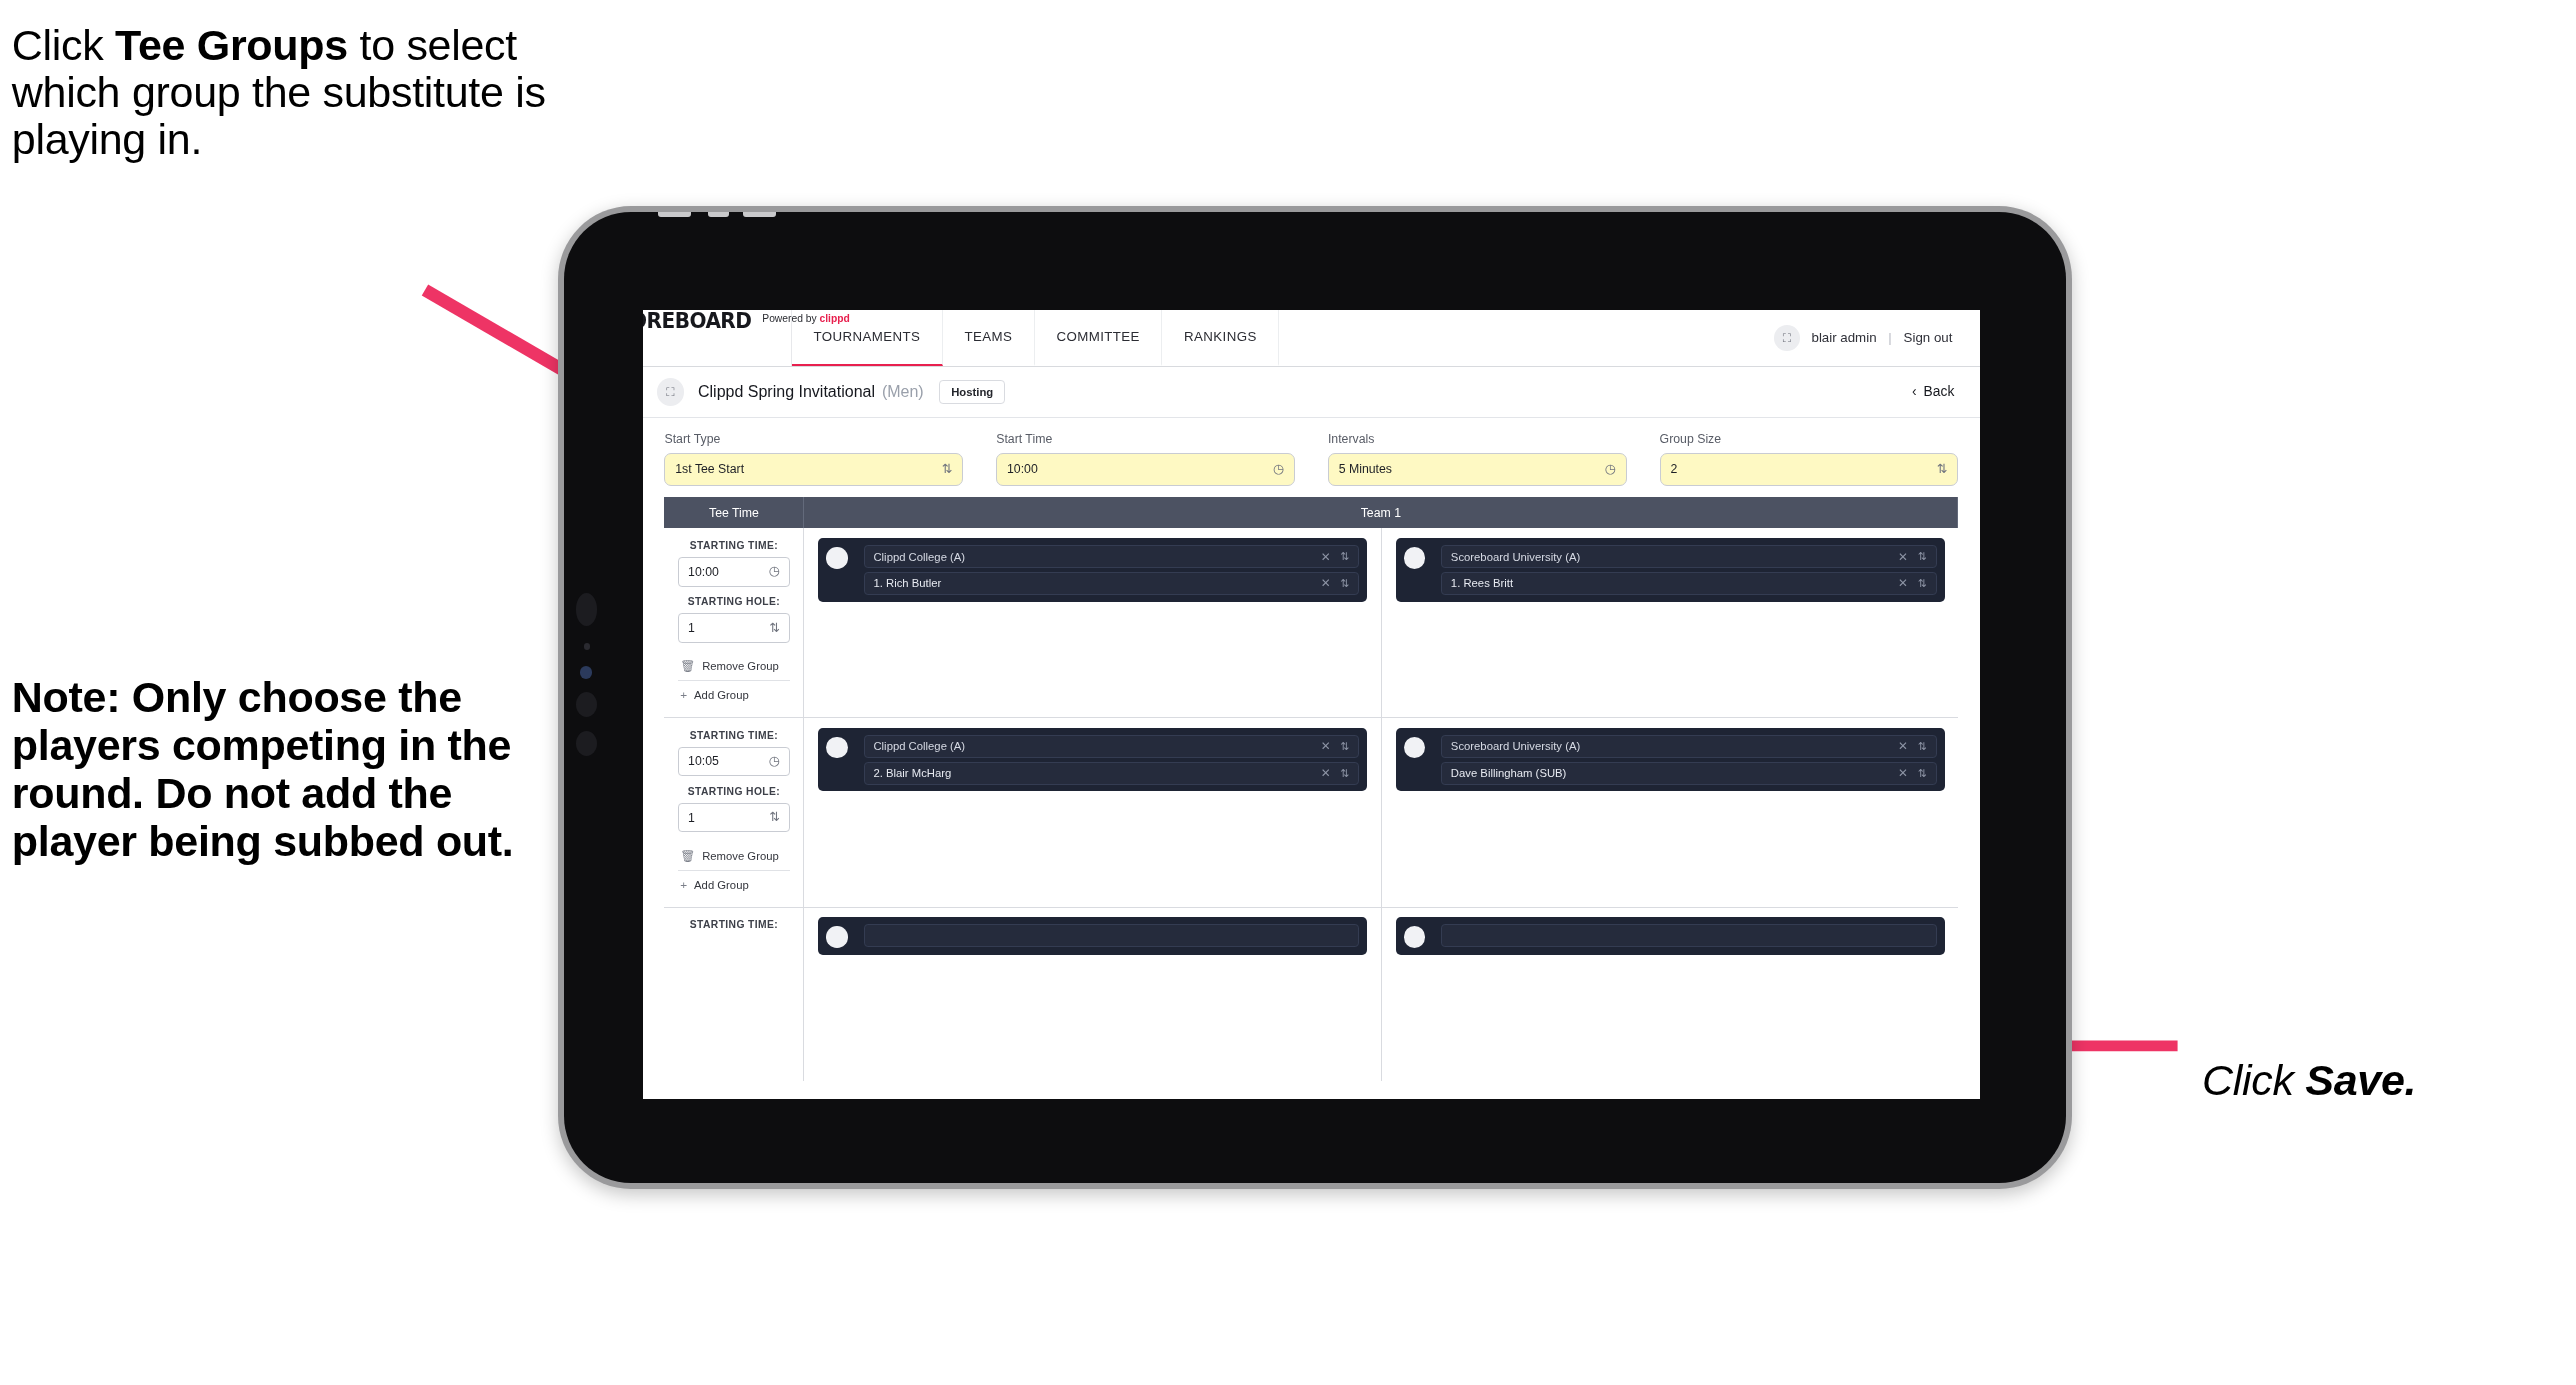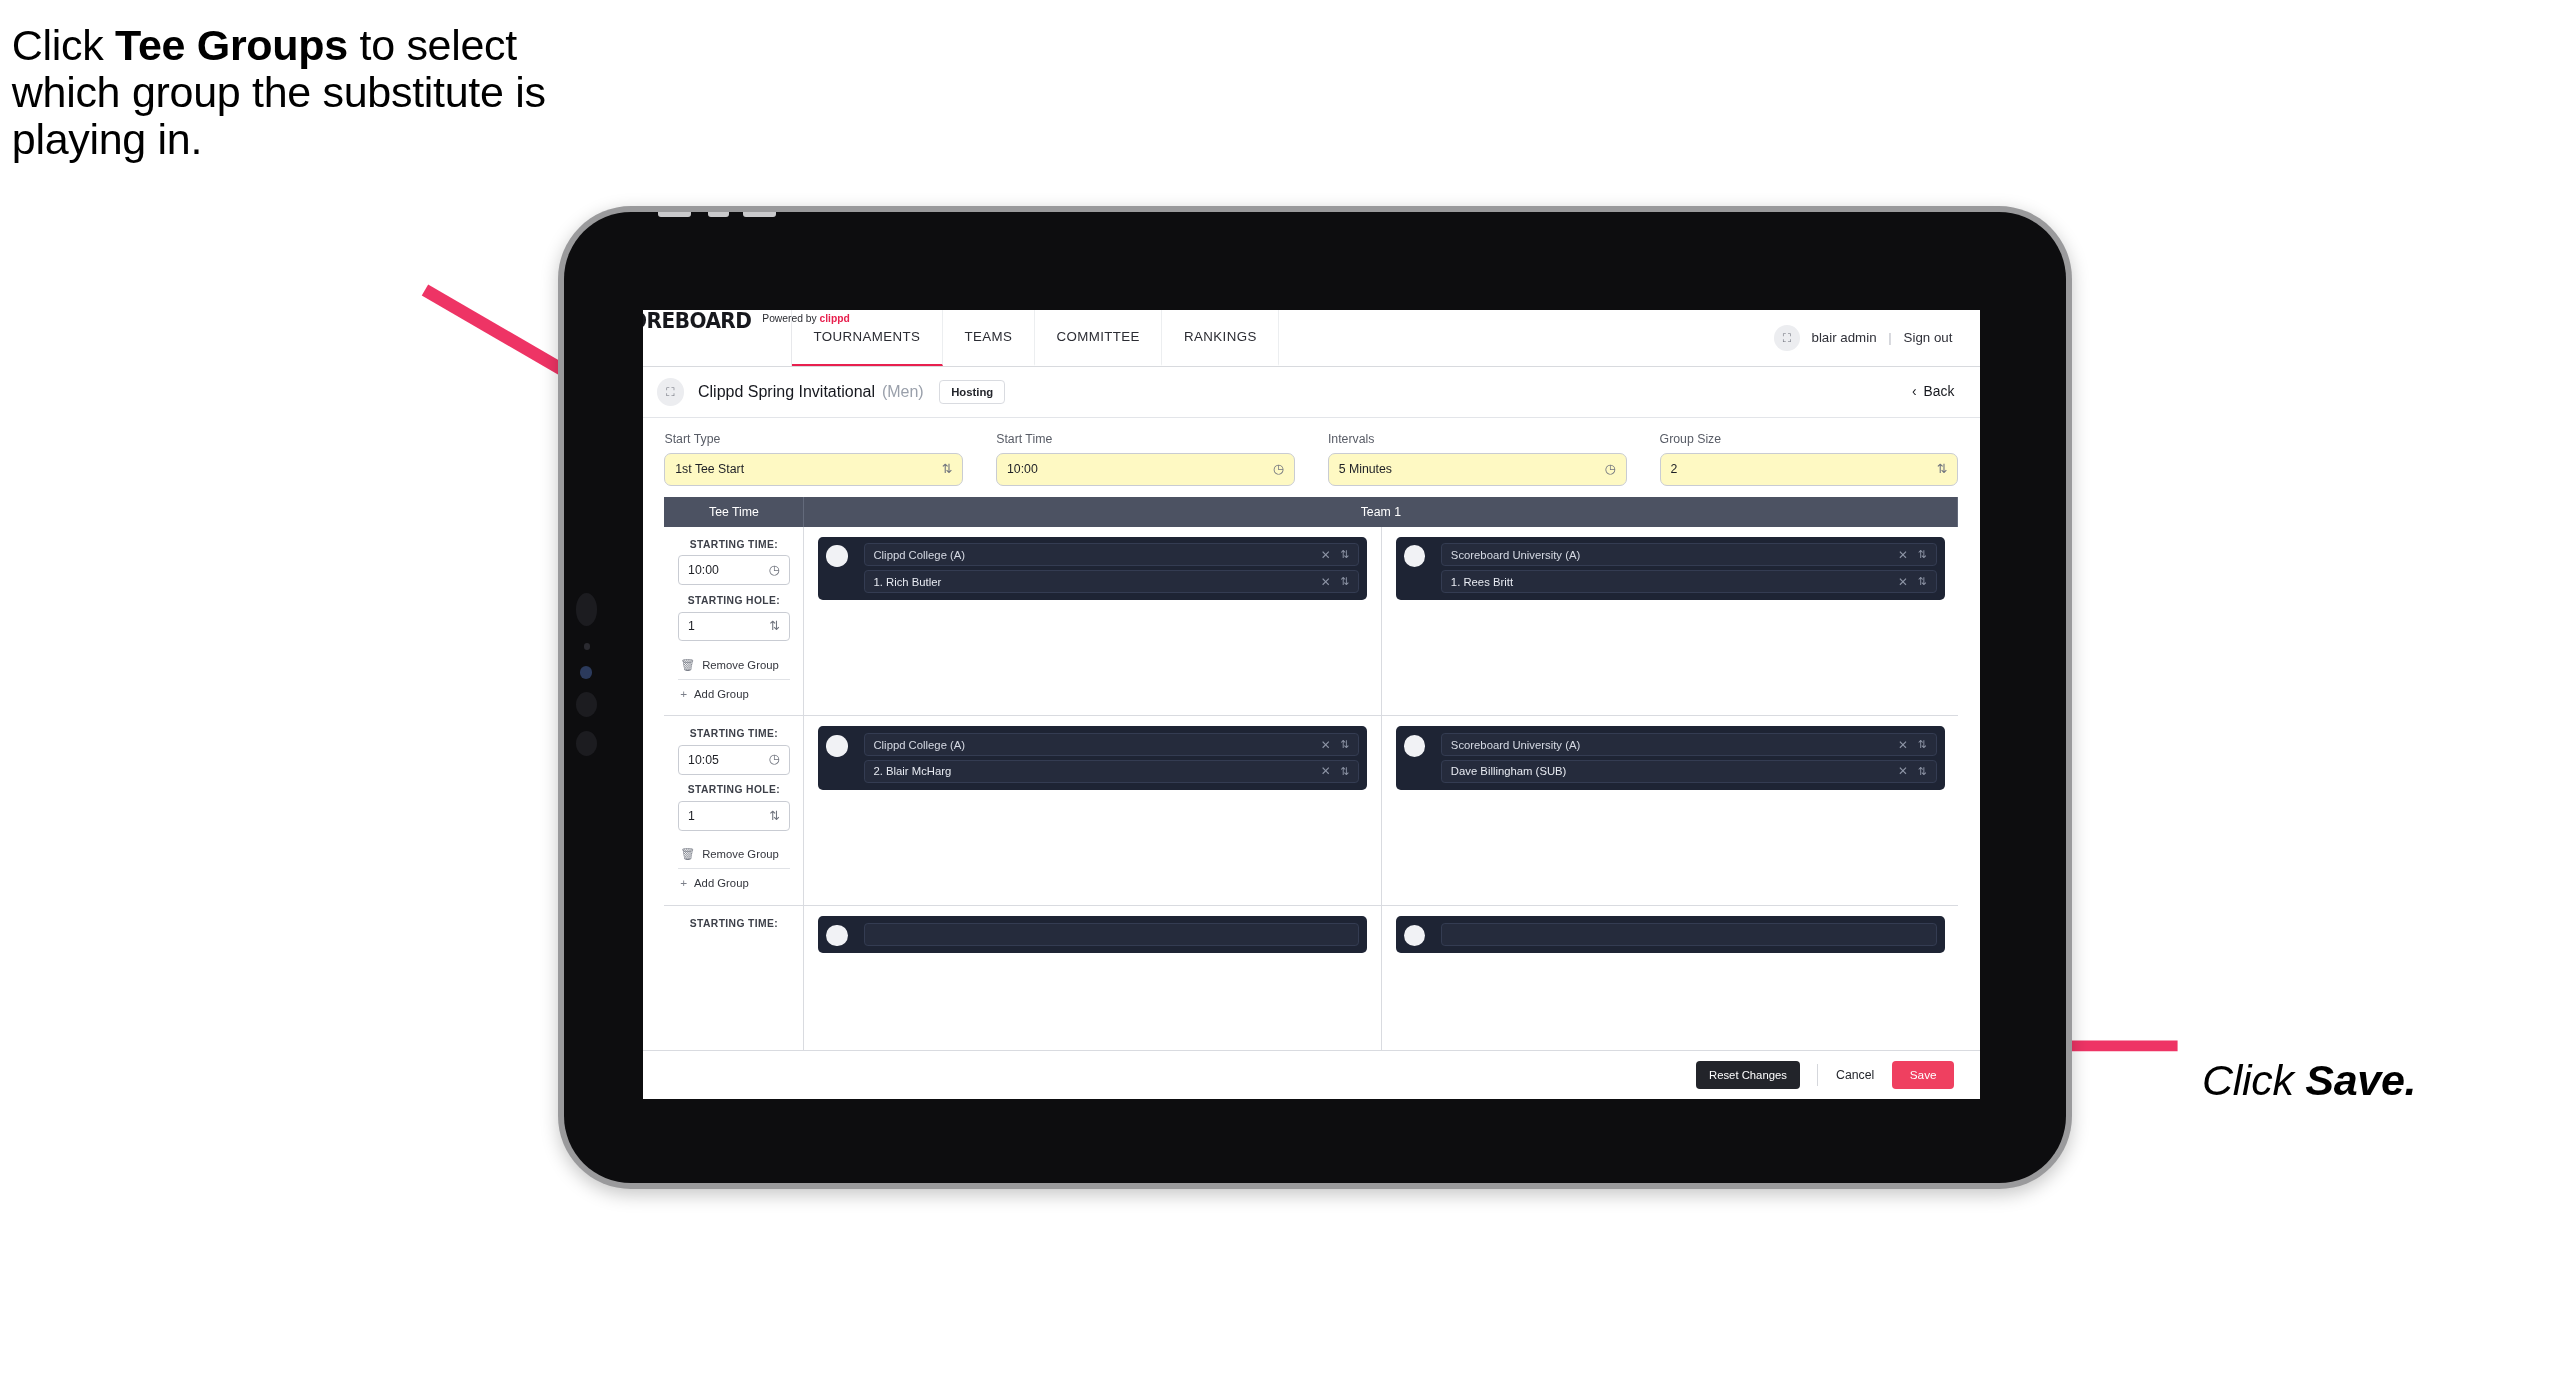--- a/index.html
+++ b/index.html
@@ -200,20 +200,21 @@
 </style>
 </head>
 <body>
 
 <div class="page">
 
   <div class="anno" id="anno-top">
     <span>Click </span><b>Tee Groups</b><span> to select which group the substitute is playing in.</span>
   </div>
 
+  <div class="anno" id="anno-note">Note: Only choose the players competing in the round. Do not add the player being subbed out.</div>
 
   <div class="anno" id="anno-save">
     <span>Click </span><b>Save.</b>
   </div>
 
   <svg class="arrow-svg" viewBox="0 0 2620 1409">
     <g>
       <line x1="432" y1="295" x2="1370" y2="840" stroke="#ee3465" stroke-width="13"></line>
       <polygon points="1412,862 1330,838 1352,790" fill="#ee3465"></polygon>
     </g>
@@ -441,24 +442,18 @@
                 <span class="card-avatar"></span>
                 <div class="card-rows">
                   <div class="crow"></div>
                 </div>
               </div>
             </div>
           </div>
 
         </div>
 
-        <div class="actionbar">
-          <button class="btn-reset">Reset Changes</button>
-          <span class="vsep"></span>
-          <span class="btn-cancel">Cancel</span>
-          <button class="btn-save">Save</button>
-        </div>
 
       </div>
     </div>
   </div>
 </div>
 
 
 </body></html>

